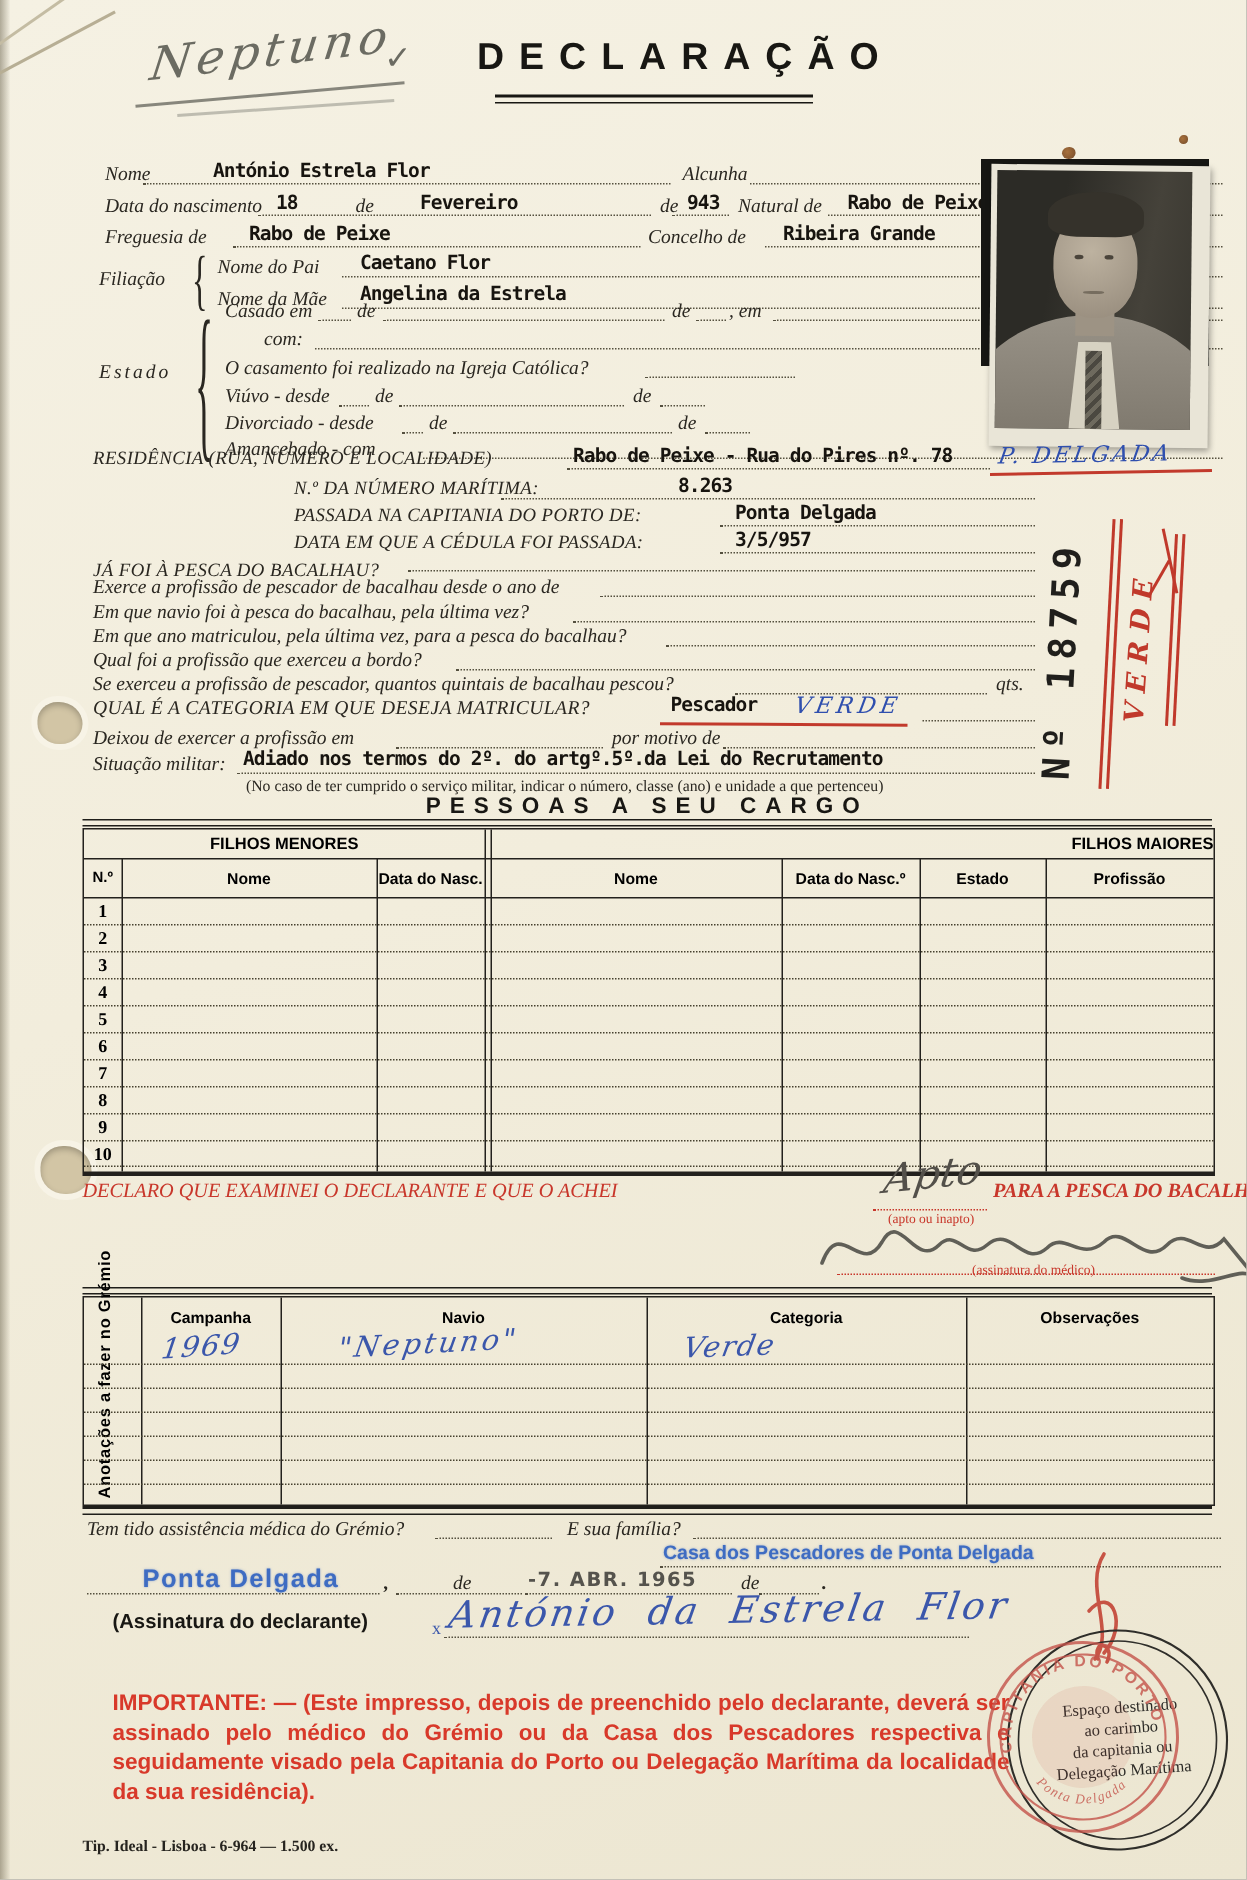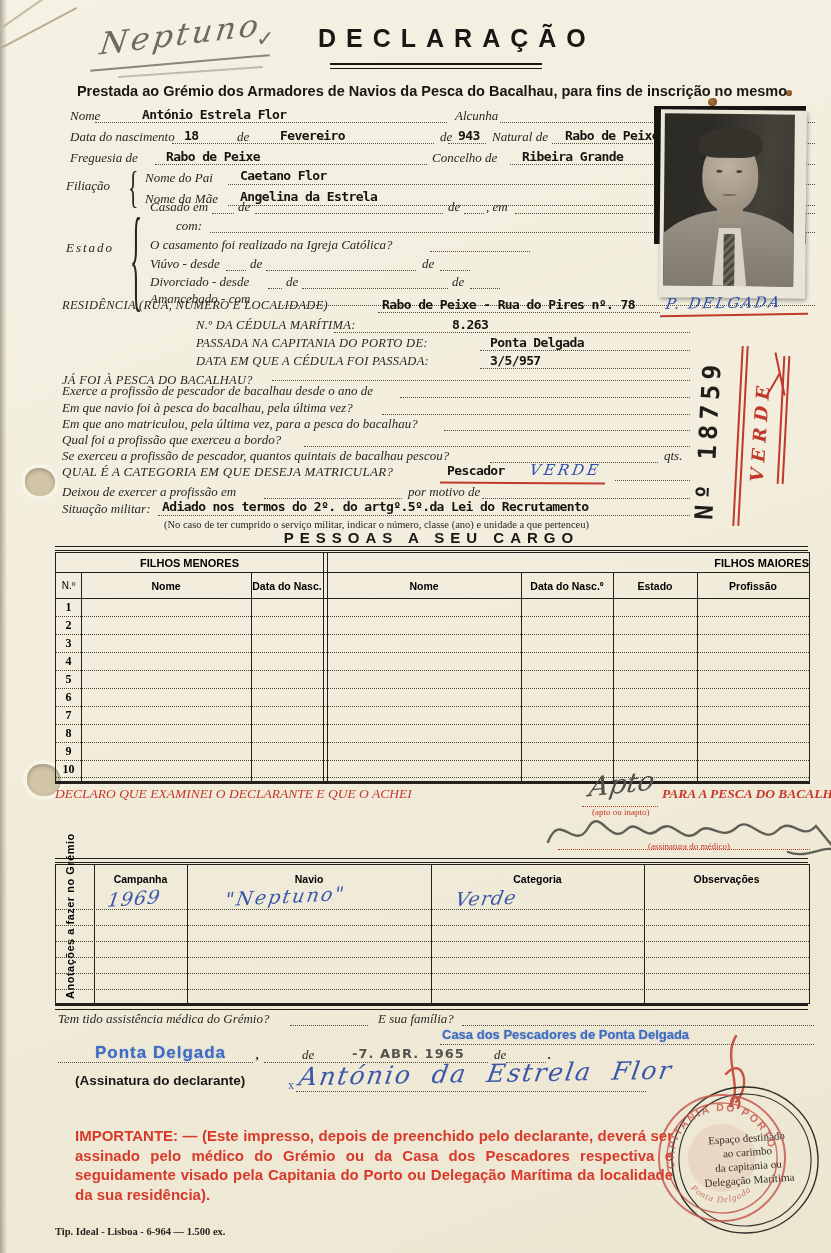--- a/index.html
+++ b/index.html
@@ -43,21 +43,20 @@
 
   <div class="ab" style="left:102px;top:16px;font:italic 31px 'DejaVu Serif',serif;color:#6b6b62;transform:skewX(-14deg) rotate(-7deg);letter-spacing:3px;">Neptuno</div>
   <div class="ab" style="left:256px;top:26px;font-size:22px;color:#6b6b62;">✓</div>
   <div class="ab" style="left:90px;top:62px;width:180px;height:2px;background:#87867c;transform:rotate(-5deg);"></div>
   <div class="ab" style="left:118px;top:71px;width:145px;height:2px;background:#9a998f;opacity:.6;transform:rotate(-4deg);"></div>
 
   <div class="ab sans" style="left:318px;top:24px;font-size:25px;font-weight:bold;letter-spacing:10px;color:#181713;">DECLARAÇÃO</div>
   <div class="ab" style="left:330px;top:63px;width:212px;height:0;border-top:2.2px solid #181713;"></div>
   <div class="ab" style="left:330px;top:68px;width:212px;height:0;border-top:1px solid #181713;"></div>
 
-  <div class="ab sans" style="left:52px;top:83px;width:760px;text-align:center;font-size:14.5px;font-weight:bold;color:#181713;">Prestada ao Grémio dos Armadores de Navios da Pesca do Bacalhau, para fins de inscrição no mesmo</div>
 
   <span class="ab lbl" style="left:70px;top:108px;">Nome</span>
   <span class="ab typed" style="left:142px;top:107px;">António Estrela Flor</span>
   <span class="ab lbl" style="left:455px;top:108px;">Alcunha</span>
   <div class="dt" style="left:95px;top:122px;width:352px;"></div>
   <div class="dt" style="left:500px;top:122px;width:315px;"></div>
 
   <span class="ab lbl" style="left:70px;top:129px;">Data do nascimento</span>
   <span class="ab typed" style="left:184px;top:128px;">18</span>
   <span class="ab lbl" style="left:237px;top:129px;">de</span>
@@ -129,21 +128,21 @@
       <div style="position:absolute;left:58px;top:80px;width:14px;height:2px;background:#766d5f;border-radius:40%;"></div>
     </div>
   </div>
 
   <span class="ab lblc" style="left:62px;top:298px;">RESIDÊNCIA (RUA, NÚMERO E LOCALIDADE)</span>
   <span class="ab typed" style="left:382px;top:297px;">Rabo de Peixe - Rua do Pires nº. 78</span>
   <span class="ab" style="left:666px;top:294px;font:italic 15px 'DejaVu Serif',serif;color:#2f4fae;letter-spacing:2px;transform:skewX(-10deg) rotate(-1deg);">P. DELGADA</span>
   <div class="dt" style="left:378px;top:312px;width:282px;"></div>
   <div class="rul" style="left:660px;top:314px;width:148px;transform:rotate(-1deg);"></div>
 
-  <span class="ab lblc" style="left:196px;top:318px;">N.º DA CÉDULA MARÍTIMA:</span>
+  <span class="ab lblc" style="left:196px;top:318px;">N.º DA NÚMERO MARÍTIMA:</span>
   <span class="ab typed" style="left:452px;top:317px;">8.263</span>
   <div class="dt" style="left:334px;top:332px;width:356px;"></div>
   <span class="ab lblc" style="left:196px;top:336px;">PASSADA NA CAPITANIA DO PORTO DE:</span>
   <span class="ab typed" style="left:490px;top:335px;">Ponta Delgada</span>
   <div class="dt" style="left:480px;top:350px;width:210px;"></div>
   <span class="ab lblc" style="left:196px;top:354px;">DATA EM QUE A CÉDULA FOI PASSADA:</span>
   <span class="ab typed" style="left:490px;top:353px;">3/5/957</span>
   <div class="dt" style="left:480px;top:368px;width:210px;"></div>
 
   <span class="ab lblc" style="left:62px;top:373px;text-align:right;">JÁ FOI À PESCA DO BACALHAU?</span>
@@ -184,21 +183,21 @@
 
   <div class="ab sans" style="left:55px;top:529px;width:753px;text-align:center;font-size:15px;font-weight:bold;letter-spacing:6px;color:#181713;">PESSOAS A SEU CARGO</div>
 
   <div class="rule2" style="left:55px;top:546px;width:753px;"></div>
   <div class="ab" style="left:55px;top:552px;width:753px;height:228px;border:1.4px solid #23211d;border-bottom-width:3px;">
 
     <span class="ab sans" style="left:0;top:4px;width:267px;text-align:center;font-size:11px;font-weight:bold;">FILHOS MENORES</span>
     <span class="ab sans" style="left:271px;top:4px;width:482px;text-align:right;font-size:11px;font-weight:bold;">FILHOS MAIORES</span>
     <div class="hl" style="left:0;top:19px;width:753px;"></div>
 
-    <span class="ab sans" style="left:0;top:27px;width:25px;text-align:center;font-size:10px;font-weight:normal;">N.º</span>
+    <span class="ab sans" style="left:0;top:27px;width:25px;text-align:center;font-size:10px;font-weight:bold;">N.º</span>
     <span class="ab sans" style="left:25px;top:27px;width:170px;text-align:center;font-size:10.5px;font-weight:bold;">Nome</span>
     <span class="ab sans" style="left:195px;top:27px;width:72px;text-align:center;font-size:10.5px;font-weight:bold;">Data do Nasc.</span>
     <span class="ab sans" style="left:271px;top:27px;width:194px;text-align:center;font-size:10.5px;font-weight:bold;">Nome</span>
     <span class="ab sans" style="left:465px;top:27px;width:92px;text-align:center;font-size:10.5px;font-weight:bold;">Data do Nasc.º</span>
     <span class="ab sans" style="left:557px;top:27px;width:84px;text-align:center;font-size:10.5px;font-weight:bold;">Estado</span>
     <span class="ab sans" style="left:641px;top:27px;width:112px;text-align:center;font-size:10.5px;font-weight:bold;">Profissão</span>
     <div class="hl" style="left:0;top:45px;width:753px;border-top-width:1.6px;"></div>
 
     <div class="vl" style="left:25px;top:19px;height:209px;"></div>
     <div class="vl" style="left:195px;top:19px;height:209px;"></div>

